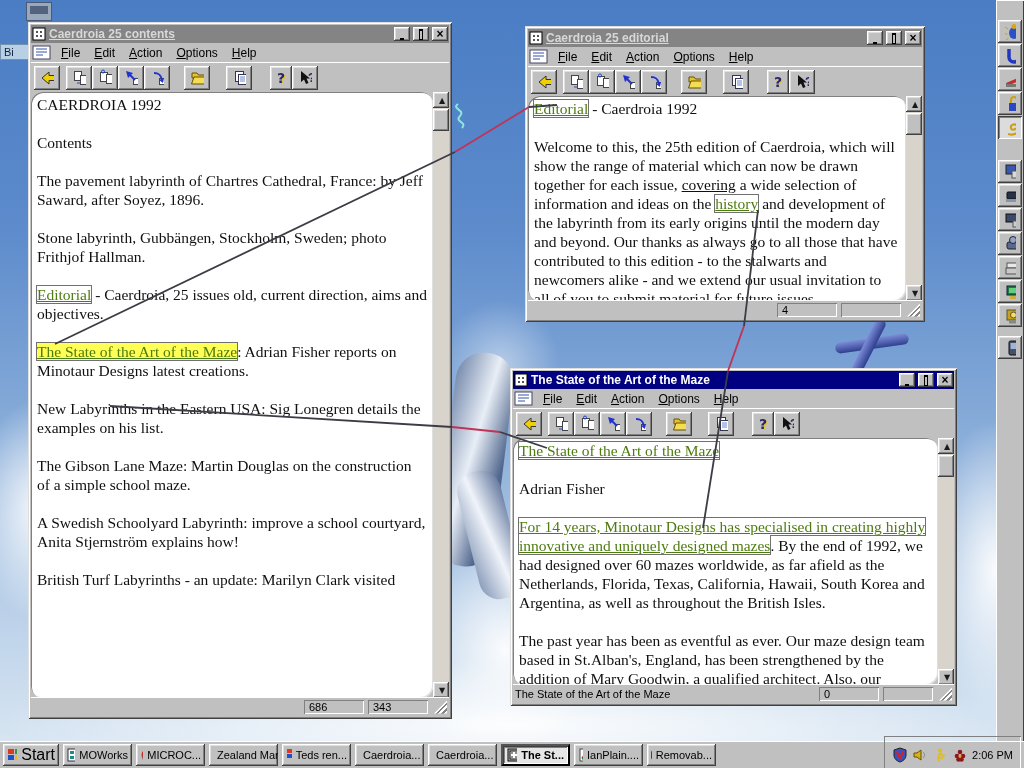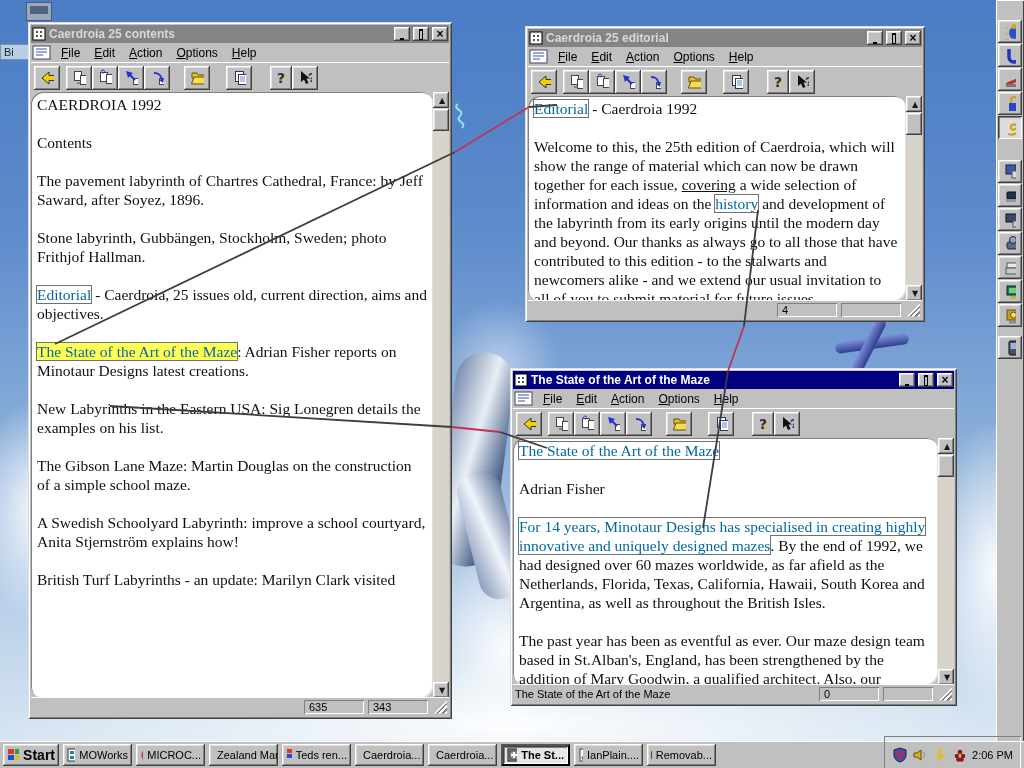--- a/index.html
+++ b/index.html
@@ -20,41 +20,41 @@
     box-shadow:inset -1px -1px 0 #404040,inset 1px 1px 0 #fff,inset -2px -2px 0 #808080,inset 2px 2px 0 #dfdfdf;}
   .pressed{background:#dcdcdc;border:0;
     box-shadow:inset 1px 1px 0 #404040,inset -1px -1px 0 #fff,inset 2px 2px 0 #808080;}
 
   .win{position:absolute;background:#c0c0c0;z-index:10;
     box-shadow:inset 1px 1px 0 #dfdfdf,inset -1px -1px 0 #404040,inset 2px 2px 0 #fff,inset -2px -2px 0 #808080;}
   .titlebar{position:absolute;left:3px;right:3px;top:3px;height:18px;display:flex;align-items:center;gap:3px;padding:0 1px;}
   .titlebar.inactive{background:#848484;}
   .titlebar.active{background:#000080;}
   .title-text{flex:1;font-weight:bold;font-size:12px;white-space:nowrap;overflow:hidden;}
-  .inactive .title-text{color:#d8d8d8;}
+  .inactive .title-text{color:#d8d8d8;text-decoration:underline;}
   .active .title-text{color:#fff;}
   .tb-btn{width:16px;height:14px;display:flex;align-items:center;justify-content:center;flex:none;}
   .glyph-min{width:8px;height:8px;border-bottom:2px solid #000;margin-top:2px;}
   .glyph-max{width:9px;height:8px;border:1px solid #000;border-top:2px solid #000;}
   .glyph-close{font-size:12px;font-weight:bold;color:#000;line-height:10px;}
 
   .menubar{position:absolute;left:3px;right:3px;top:21px;height:19px;display:flex;align-items:center;font-size:12px;color:#000;padding:0 1px;}
   .menu-item{display:inline-block;padding:1px 7px;}
   .menu-item::first-letter{text-decoration:underline;}
   .menu-doc-icon{margin-right:2px;display:flex;}
 
   .toolbar{position:absolute;left:3px;right:3px;top:40px;height:30px;display:flex;align-items:center;padding-left:3px;border-top:1px solid #fff;}
   .tbtn{width:26px;height:24px;display:flex;align-items:center;justify-content:center;flex:none;}
   .q{font-weight:bold;font-size:14px;color:#26266e;text-shadow:1px 1px 0 #e8c020;font-family:"DejaVu Sans",sans-serif;}
 
   .content{position:absolute;background:#fff;overflow:hidden;color:#101010;
     font-family:"Liberation Serif",serif;font-size:15.5px;line-height:19px;padding:3px 6px;
     box-shadow:inset 1px 1px 0 #808080,inset -1px -1px 0 #dfdfdf;border-radius:12px;}
   .content p{margin:0 0 19px 0;}
-  .glink{color:#0369a1;}
+  .glink{color:#4d7c0f;text-decoration:underline;}
   .boxed{outline:1px solid #707070;}
   .hl{background:#ffff55;}
   .u{text-decoration:underline;margin-top:36px;}
 
   .vscroll{position:absolute;width:16px;background:#d8d4cc;}
   .sarr{position:absolute;left:0;width:16px;height:16px;font-size:8px;line-height:16px;text-align:center;color:#1a1a1a;
     font-family:"DejaVu Sans",sans-serif;}
   .sthumb{position:absolute;left:0;width:16px;height:22px;}
 
   .statusbar{position:absolute;left:3px;right:3px;bottom:3px;height:18px;display:flex;align-items:center;gap:4px;
@@ -68,21 +68,21 @@
 
   #side-toolbar{position:absolute;right:0;top:0;width:28px;height:741px;background:#c0c0c0;z-index:30;
     box-shadow:inset 1px 1px 0 #fff,inset -1px 0 0 #404040;display:flex;flex-direction:column;align-items:center;padding-top:20px;box-sizing:border-box;}
   .sbtn{width:24px;height:23px;margin-bottom:1px;display:flex;align-items:center;justify-content:center;flex:none;}
   .sgap1{height:20px;flex:none;} .sgap2{height:8px;flex:none;}
 
   #taskbar{position:absolute;left:0;top:741px;width:1024px;height:27px;background:#c0c0c0;z-index:60;
     box-shadow:inset 0 1px 0 #fff;display:flex;align-items:center;padding:0 3px;gap:4px;box-sizing:border-box;}
   .task-btn{height:22px;width:69px;display:flex;align-items:center;gap:4px;padding:0 4px;font-size:11px;
     white-space:nowrap;overflow:hidden;flex:none;color:#000;}
-  .task-btn.start{width:56px;font-weight:bold;font-size:14px;}
+  .task-btn.start{width:56px;font-weight:normal;font-size:16px;}
   .task-btn.active-task{font-weight:bold;background:#e6e6e6;
     box-shadow:inset 1px 1px 0 #404040,inset -1px -1px 0 #fff,inset 2px 2px 0 #808080;}
   .tray{margin-left:auto;height:22px;display:flex;align-items:center;gap:4px;padding:8px 8px;
     box-shadow:inset 1px 1px 0 #808080,inset -1px -1px 0 #fff;font-size:11px;}
 
   #mini-icon{position:absolute;left:26px;top:2px;width:24px;height:17px;background:#9aa8bc;border:1px solid #4a5a74;z-index:1;}
   #mini-icon div{margin:3px;height:8px;background:#53627e;}
   #bin-label{position:absolute;left:0;top:44px;width:30px;height:16px;background:#b9cfe6;border:1px solid #7691ad;
     font-size:11px;color:#14243a;padding:1px 0 0 3px;z-index:1;box-sizing:border-box;}
 
@@ -219,21 +219,21 @@
       <p>A Swedish Schoolyard Labyrinth: improve a school courtyard, Anita Stjernström explains how!</p>
       <p>British Turf Labyrinths - an update: Marilyn Clark visited</p>
     </div>
     <div class="vscroll" style="right:3px;top:70px;height:606px;">
       <button class="sarr raised" style="top:0;">▲</button>
       <div class="sthumb raised" style="top:17px;"></div>
       <button class="sarr raised" style="bottom:0;">▼</button>
     </div>
     <div class="statusbar">
       <span class="status-spacer"></span>
-      <span class="sfield">635</span>
+      <span class="sfield">686</span>
       <span class="sfield">343</span>
       <span class="sgrip"></span>
     </div>
   </div>
 
   <div class="win" style="left:525px;top:26px;width:400px;height:296px;">
     <div class="titlebar inactive">
       <svg width="14" height="14">
           <rect x="1" y="1" width="12" height="12" fill="#fff" stroke="#000"></rect>
           <circle cx="5" cy="5" r="0.9" fill="#000"></circle>

